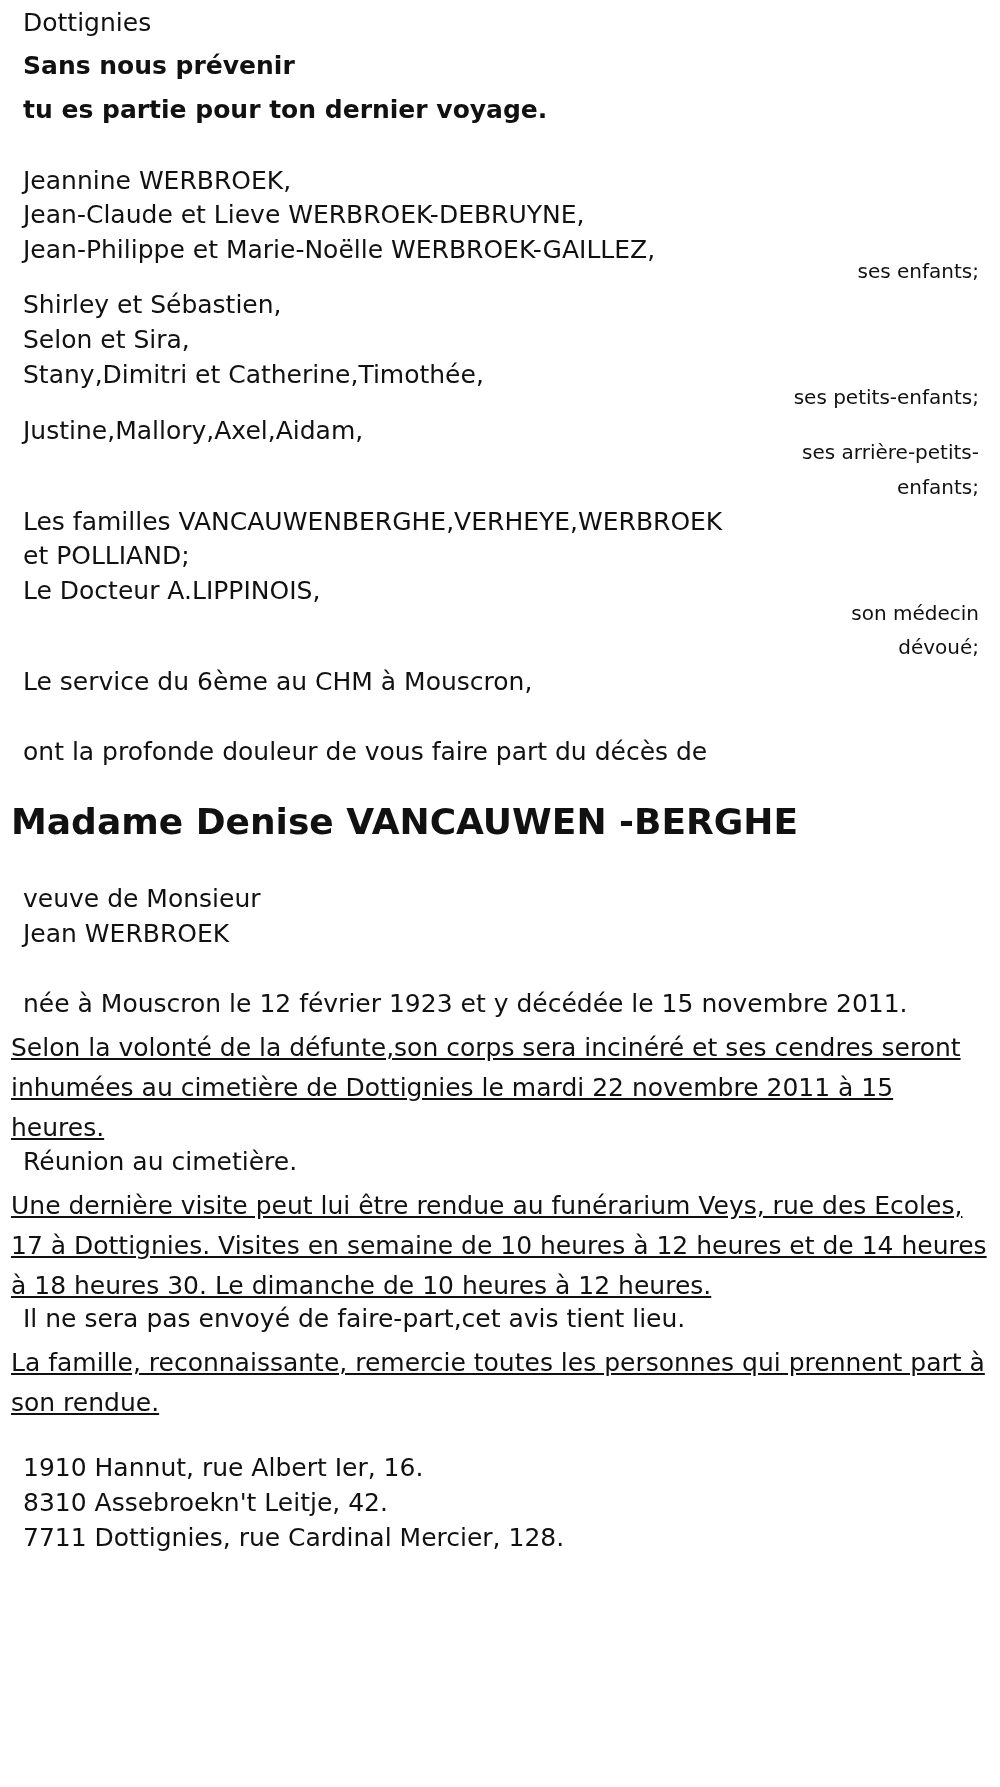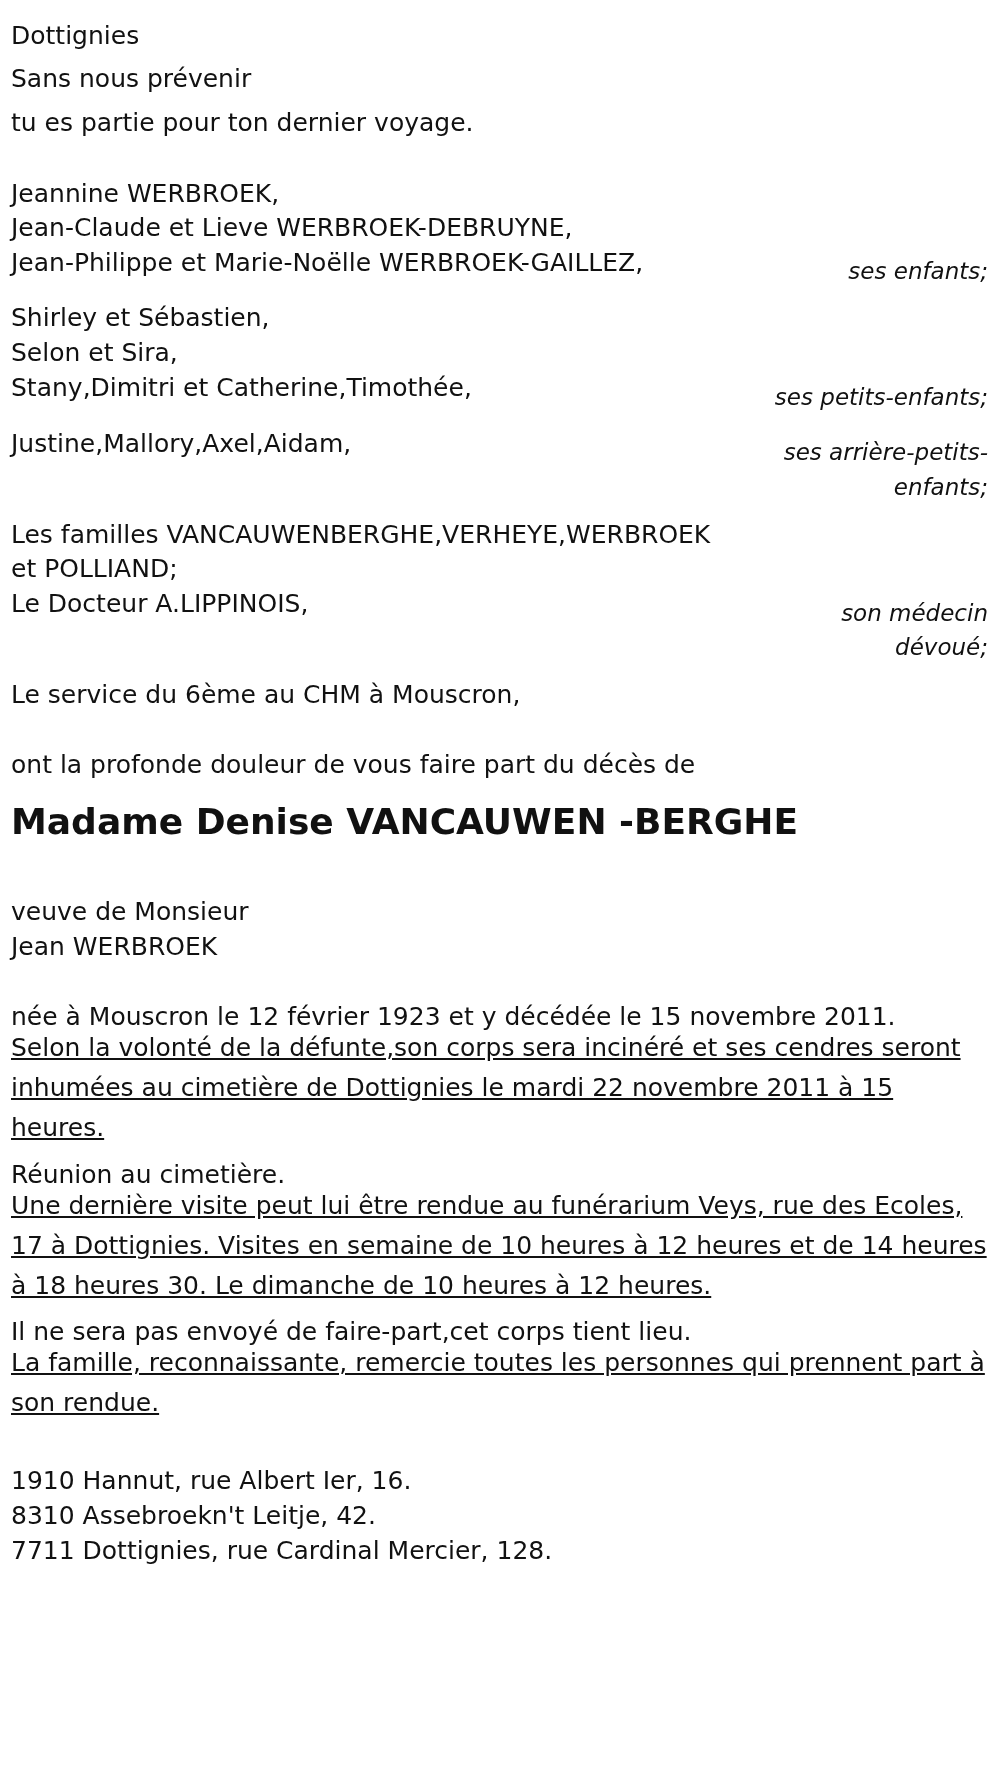--- a/index.html
+++ b/index.html
@@ -6,23 +6,23 @@
   body {
     width: 1000px;
     height: 1787px;
     overflow: hidden;
     font-family: "DejaVu Sans", sans-serif;
     color: #111111;
     font-size: 25px;
     position: relative;
   }
   .page { position: absolute; left: 11px; top: 0; width: 980px; }
-  .line { position: absolute; left: 0; white-space: nowrap; line-height: 30px; margin-top: 13px; }
-  .bold { font-weight: normal; }
-  .ital { position: absolute; right: 3px; font-style: italic; text-align: right; white-space: nowrap; line-height: 30px; font-size: 23px; }
+  .line { position: absolute; left: 12px; white-space: nowrap; line-height: 30px; }
+  .bold { font-weight: bold; }
+  .ital { position: absolute; right: 12px; text-align: right; white-space: nowrap; line-height: 30px; font-size: 20px; }
   .title { position: absolute; left: 0; font-weight: bold; font-size: 36px; line-height: 44px; white-space: nowrap; }
   .para { position: absolute; left: 0; width: 980px; line-height: 40px; text-decoration: underline; }
 </style>
 </head>
 <body>
 
 <div class="page">
   <div class="line" style="top:8px">Dottignies</div>
   <div class="line bold" style="top:51px">Sans nous prévenir</div>
   <div class="line bold" style="top:95px">tu es partie pour ton dernier voyage.</div>
@@ -53,19 +53,19 @@
 
   <div class="title" style="top:800px">Madame Denise VANCAUWEN -BERGHE</div>
 
   <div class="line" style="top:884px">veuve de Monsieur</div>
   <div class="line" style="top:919px">Jean WERBROEK</div>
 
   <div class="line" style="top:989px">née à Mouscron le 12 février 1923 et y décédée le 15 novembre 2011.</div>
   <div class="para" style="top:1028px">Selon la volonté de la défunte,son corps sera incinéré et ses cendres seront inhumées au cimetière de Dottignies le mardi 22 novembre 2011 à 15 heures.</div>
   <div class="line" style="top:1147px">Réunion au cimetière.</div>
   <div class="para" style="top:1186px">Une dernière visite peut lui être rendue au funérarium Veys, rue des Ecoles, 17 à Dottignies. Visites en semaine de 10 heures à 12 heures et de 14 heures à 18 heures 30. Le dimanche de 10 heures à 12 heures.</div>
-  <div class="line" style="top:1304px">Il ne sera pas envoyé de faire-part,cet corps tient lieu.</div>
+  <div class="line" style="top:1304px">Il ne sera pas envoyé de faire-part,cet avis tient lieu.</div>
   <div class="para" style="top:1343px">La famille, reconnaissante, remercie toutes les personnes qui prennent part à son rendue.</div>
 
   <div class="line" style="top:1453px">1910 Hannut, rue Albert Ier, 16.</div>
   <div class="line" style="top:1488px">8310 Assebroekn't Leitje, 42.</div>
   <div class="line" style="top:1523px">7711 Dottignies, rue Cardinal Mercier, 128.</div>
 </div>
 
 </body></html>

